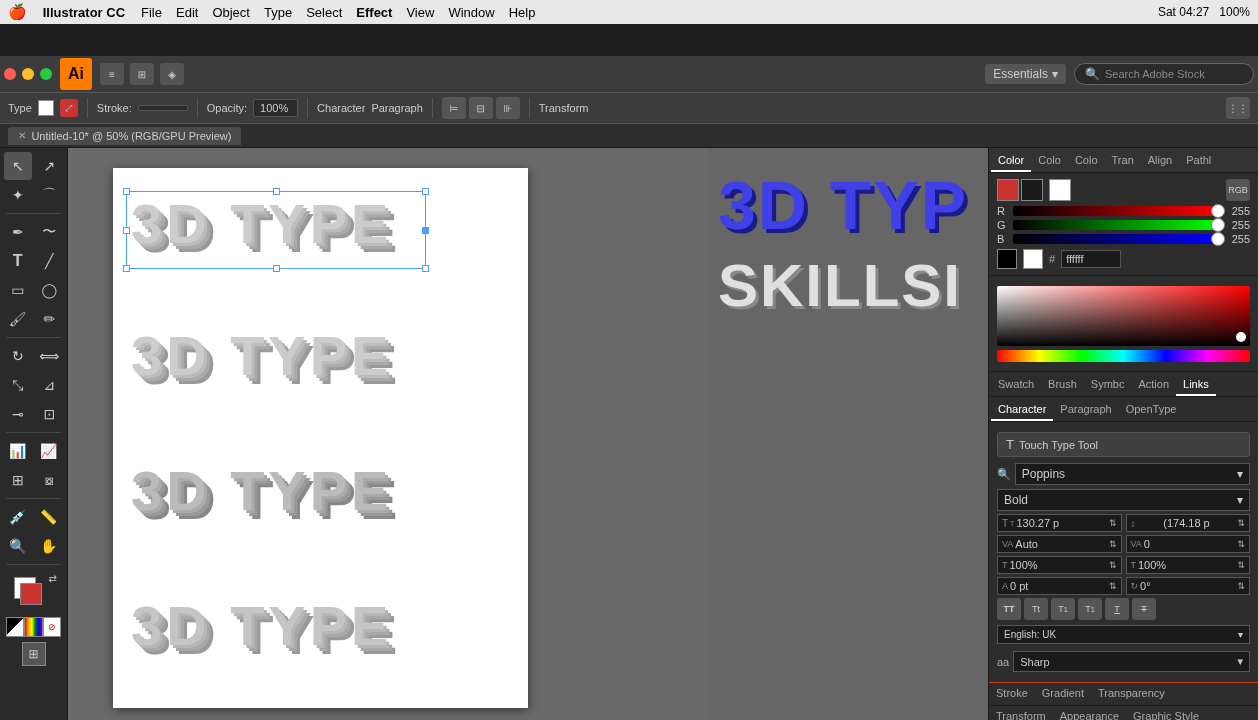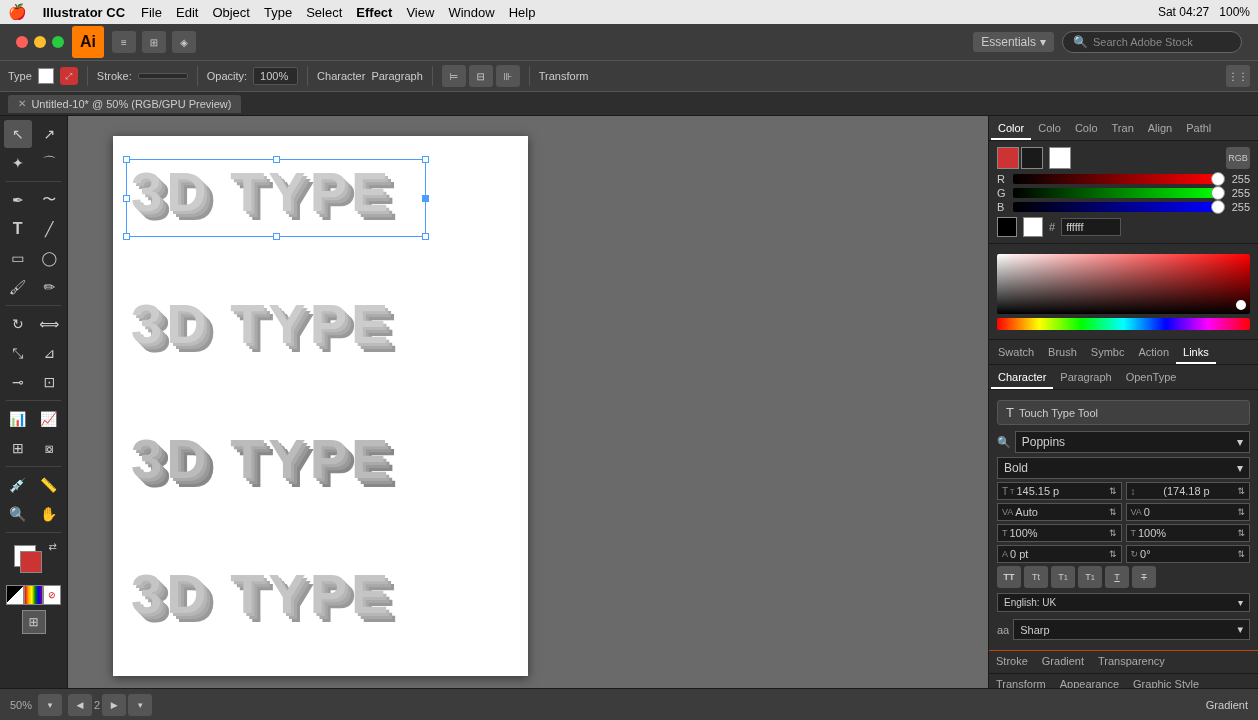--- a/index.html
+++ b/index.html
@@ -16,21 +16,21 @@
     .menu-bar .right-items { margin-left: auto; display: flex; align-items: center; gap: 10px; font-size: 12px; }
     .traffic-lights { display: flex; gap: 6px; align-items: center; }
     .tl { width: 12px; height: 12px; border-radius: 50%; }
     .tl-red { background: #ff5f57; }
     .tl-yellow { background: #ffbd2e; }
     .tl-green { background: #28ca41; }
 
     
     .app-title-bar {
       height: 36px; background: #3c3c3c; display: flex; align-items: center;
-      padding: 0 16px; gap: 8px;
+      padding: 0 4px; gap: 8px; margin-top: 32px;
     }
     .ai-logo {
       width: 32px; height: 32px; background: #ff7c00; display: flex; align-items: center;
       justify-content: center; font-weight: 900; font-size: 16px; color: #1a0a00;
       border-radius: 3px;
     }
     .title-bar-icons { display: flex; gap: 6px; align-items: center; }
     .icon-btn {
       width: 24px; height: 22px; background: #555; border-radius: 3px;
       display: flex; align-items: center; justify-content: center; color: #ccc; font-size: 10px;
@@ -361,20 +361,28 @@
 
         <div style="position:absolute;top:295px;left:18px;font-size:56px;font-weight:900;letter-spacing:4px;color:#bbb;text-shadow:3px 3px 0 #aaa,6px 6px 0 #999,9px 9px 0 #888;line-height:1;">
           <span>3D TYPE</span>
         </div>
 
         <div style="position:absolute;top:430px;left:18px;font-size:56px;font-weight:900;letter-spacing:4px;color:#bbb;text-shadow:3px 3px 0 #aaa,6px 6px 0 #999,9px 9px 0 #888;line-height:1;opacity:0.85;">
           <span>3D TYPE</span>
         </div>
       </div>
 
+      <div class="overflow-preview">
+        <div style="font-size:68px;font-weight:900;color:#4040e8;letter-spacing:2px;line-height:1.1;white-space:nowrap;text-shadow:4px 4px 0 #1a1a8a;">
+          <span>3D TYP</span>
+        </div>
+        <div style="font-size:60px;font-weight:900;color:#e0e0e0;letter-spacing:2px;line-height:1.1;white-space:nowrap;text-shadow:3px 3px 0 #888;margin-top:10px;">
+          <span>SKILLSI</span>
+        </div>
+      </div>
     </div>
   </div>
 
   <div class="right-panel">
 
     <div class="panel-tabs">
       <span class="panel-tab active">Color</span>
       <span class="panel-tab">Colo</span>
       <span class="panel-tab">Colo</span>
       <span class="panel-tab">Tran</span>
@@ -463,21 +471,21 @@
 
       <div class="font-dropdown" style="margin:2px 0;">
         <span>Bold</span>
         <span>▾</span>
       </div>
 
       <div style="display:flex;gap:4px;margin:3px 0;">
         <div style="flex:1;display:flex;align-items:center;gap:2px;background:#1a1a1a;border:1px solid #555;padding:2px 4px;">
           <span style="font-size:10px;color:#888;">T</span>
           <span style="font-size:10px;color:#888;font-size:7px;">T</span>
-          <span style="color:#ccc;font-size:11px;flex:1;">145.15 p</span>
+          <span style="color:#ccc;font-size:11px;flex:1;">130.27 p</span>
           <span style="font-size:9px;color:#aaa;">⇅</span>
         </div>
         <div style="flex:1;display:flex;align-items:center;gap:2px;background:#1a1a1a;border:1px solid #555;padding:2px 4px;">
           <span style="font-size:10px;color:#888;">↕</span>
           <span style="color:#ccc;font-size:11px;flex:1;text-align:center;">(174.18 p</span>
           <span style="font-size:9px;color:#aaa;">⇅</span>
         </div>
       </div>
 
       <div style="display:flex;gap:4px;margin:3px 0;">

